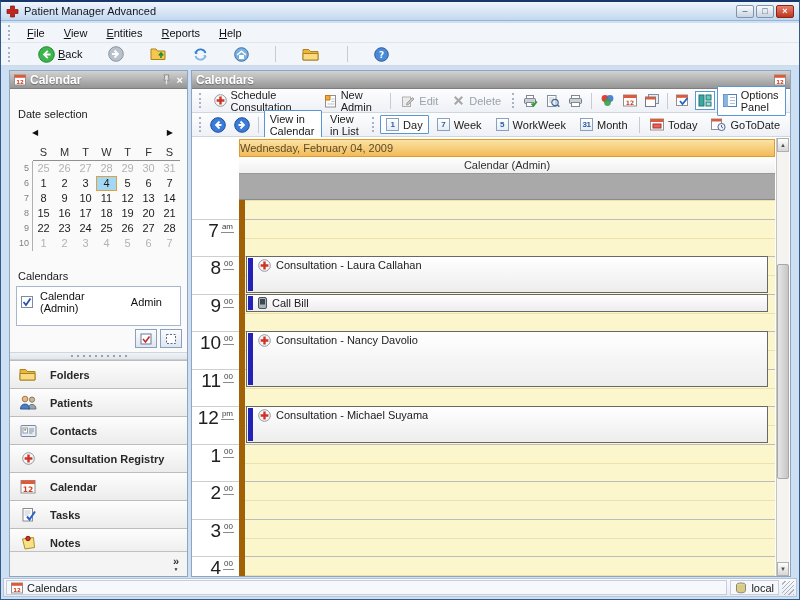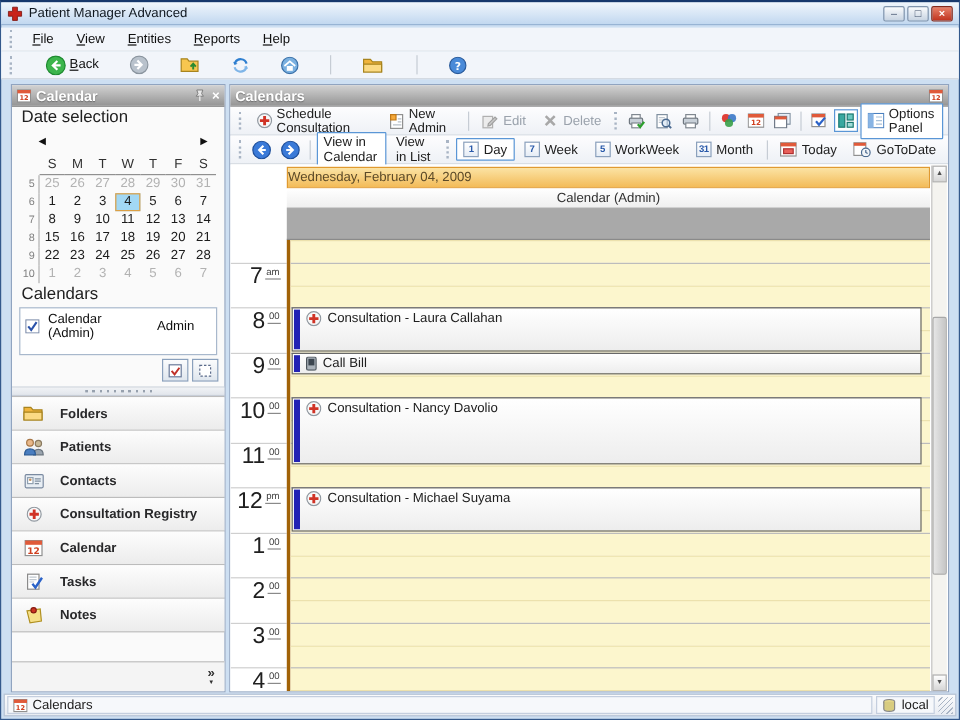--- a/index.html
+++ b/index.html
@@ -36,21 +36,21 @@
   
   .panel { position:absolute; top:68px; background:#fafafa; border:1px solid #90a4c0; }
   #left-panel  { left:8px;  width:179px; height:507px; }
   #main-panel  { left:190px; width:600px; height:507px; background:#fff; }
   .panel-header { height:18px; background:linear-gradient(#d2d2d2,#959595);
     border-bottom:1px solid #7e7e7e; display:flex; align-items:center; padding:0 4px; gap:4px; }
   .ph-title { color:#fff; font-weight:bold; font-size:12px; text-shadow:0 1px 1px rgba(0,0,0,.35); }
   .ph-x { margin-left:2px; color:#fff; font-weight:bold; font-size:11px; line-height:10px; }
 
   
-  .lp-label { font-size:14px; color:#202020; margin:0 0 0 8px; }
+  .lp-label { font-size:11px; color:#202020; margin:19px 0 0 8px; }
   .mini-nav { position:relative; height:16px; margin-top:6px; font-size:11px; color:#101010; }
   .mn-title { position:absolute; left:0; right:0; text-align:center; }
   .mn-prev { position:absolute; left:22px; top:2px; font-size:8px; }
   .mn-next { position:absolute; right:14px; top:2px; font-size:8px; }
   #minical { display:grid; grid-template-columns:16px repeat(7,21px); margin:3px 0 0 7px;
     font-size:11px; line-height:15px; }
   .mc-h { text-align:center; color:#303030; border-bottom:1px solid #909090; }
   .mc-w { font-size:9px; color:#808080; text-align:right; padding-right:3px; border-right:1px solid #b0b0b0; }
   .mc-d { text-align:center; color:#1c1c1c; }
   .mc-d.muted { color:#b2b2b2; }
@@ -94,21 +94,21 @@
     background:linear-gradient(#fbe3a4,#f3bb58); border:1px solid #e09a30; font-size:11px; line-height:16px; color:#5c4a28; }
   .owner-band { position:absolute; top:20px; left:47px; right:15px; height:17px; text-align:center;
     background:linear-gradient(#ffffff,#efefef); border-bottom:1px solid #989898; font-size:11px; line-height:16px; color:#303030; }
   .allday-band { position:absolute; top:37px; left:47px; right:15px; height:26px; background:#a9a9a9;
     border-bottom:1px solid #8a8a8a; }
   #ruler { position:absolute; top:63px; left:0; width:47px; bottom:0; background:#fff; overflow:hidden; }
   .hourcell { position:absolute; left:0; width:100%; border-top:1px solid #cfcfcf;
     display:flex; justify-content:flex-end; padding-right:5px; }
   .hnum { font-size:19px; color:#202020; line-height:1; margin-top:1px; }
   .hsuf { font-size:8px; color:#404040; border-bottom:1px solid #8a8a8a; height:11px; margin:2px 0 0 2px; padding:0 1px; }
-  #grid { position:absolute; top:63px; left:47px; right:15px; bottom:0; overflow:hidden; border-left:3px solid #a16207; }
+  #grid { position:absolute; top:63px; left:47px; right:15px; bottom:0; overflow:hidden; border-left:6px solid #a16207; }
   .slot { position:absolute; left:0; right:0; background:#fcf6cd; border-top:1px solid #ece1ad; }
   .slot.hr { border-top-color:#bcbcbc; }
   .event { position:absolute; left:1px; right:7px; background:linear-gradient(#ffffff,#ededed);
     border:1px solid #686868; display:flex; gap:5px; padding:2px 4px 2px 11px; overflow:hidden; align-items:flex-start; }
   .ebar { position:absolute; left:1px; top:1px; bottom:1px; width:5px; background:#2222b4; }
   .etitle { font-size:11px; color:#202020; line-height:13px; }
   .vscroll { position:absolute; top:1px; right:1px; width:13px; bottom:0; background:#f4f3ef; border-left:1px solid #c4c4c4; }
   .vs-btn { position:absolute; left:0; right:0; height:14px; background:linear-gradient(#fefefe,#d6d6d6);
     border:1px solid #b0b0b0; font-size:6px; text-align:center; color:#505050; line-height:12px; }
   .vs-thumb { position:absolute; left:0; right:0; top:126px; height:215px;

